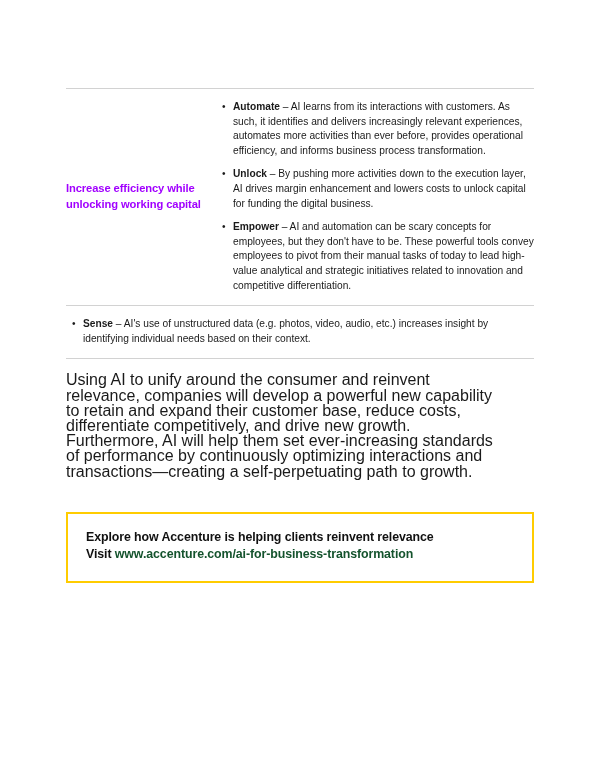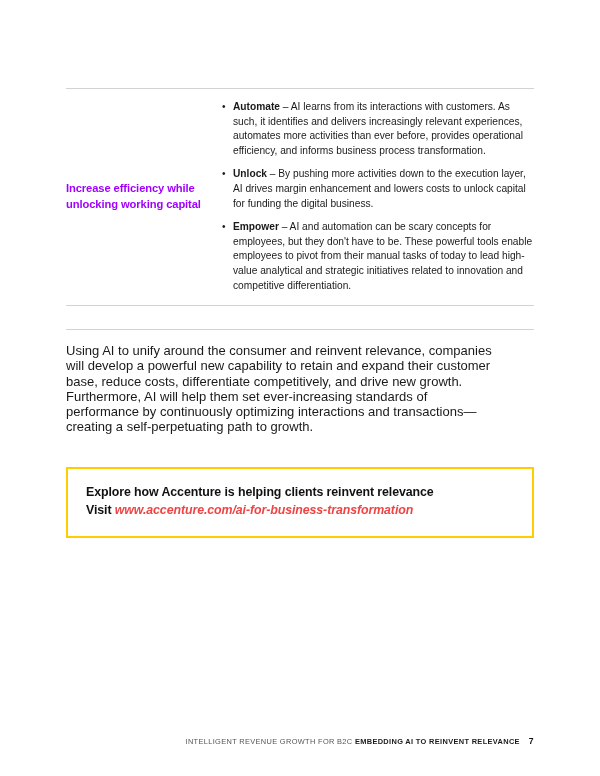--- a/index.html
+++ b/index.html
@@ -84,21 +84,21 @@
     line-height: 14.6px;
     color: #1a1a1a;
   }
   .term {
     font-weight: bold;
   }
 
   
   .closing {
     padding-top: 13px;
-    font-size: 13px;
+    font-size: 16px;
     line-height: 15.2px;
     color: #1a1a1a;
     width: 430px;
   }
 
   
   .cta-box {
     margin-top: 33px;
     border: 2px solid #ffcc00;
     box-sizing: border-box;
@@ -113,23 +113,22 @@
     letter-spacing: -0.1px;
   }
   .cta-link-line {
     font-weight: bold;
     font-size: 12.4px;
     line-height: 17.5px;
     letter-spacing: -0.1px;
     color: #111111;
   }
   .cta-link {
-    color: #ef4444;
+    color: #14532d;
     text-decoration: none;
-    font-style: italic;
   }
 
   
   .footer {
     position: absolute;
     left: 66px;
     top: 736px;
     width: 468px;
     text-align: right;
     font-size: 7.4px;
@@ -158,42 +157,40 @@
   <div class="content">
 
     <div class="rule"></div>
 
     <div class="section">
       <div class="section-head">Increase efficiency while unlocking working capital</div>
       <div class="section-body">
         <ul class="bullets">
           <li><span class="term">Automate</span><span> – AI learns from its interactions with customers. As such, it identifies and delivers increasingly relevant experiences, automates more activities than ever before, provides operational efficiency, and informs business process transformation.</span></li>
           <li><span class="term">Unlock</span><span> – By pushing more activities down to the execution layer, AI drives margin enhancement and lowers costs to unlock capital for funding the digital business.</span></li>
-          <li><span class="term">Empower</span><span> – AI and automation can be scary concepts for employees, but they don't have to be. These powerful tools enable employees to pivot from their manual tasks of today to lead high-value analytical and strategic initiatives related to innovation and competitive differentiation.</span></li>
+          <li><span class="term">Empower</span><span> – AI and automation can be scary concepts for employees, but they don't have to be. These powerful tools convey employees to pivot from their manual tasks of today to lead high-value analytical and strategic initiatives related to innovation and competitive differentiation.</span></li>
         </ul>
       </div>
     </div>
 
     <div class="rule"></div>
 
     <div class="section">
       <div class="section-body">
         <ul class="bullets">
+          <li><span class="term">Sense</span><span> – AI's use of unstructured data (e.g. photos, video, audio, etc.) increases insight by identifying individual needs based on their context.</span></li>
         </ul>
       </div>
     </div>
 
     <div class="rule"></div>
 
     <div class="closing">Using AI to unify around the consumer and reinvent relevance, companies will develop a powerful new capability to retain and expand their customer base, reduce costs, differentiate competitively, and drive new growth. Furthermore, AI will help them set ever-increasing standards of performance by continuously optimizing interactions and transactions—creating a self-perpetuating path to growth.</div>
 
     <div class="cta-box">
       <div class="cta-line">Explore how Accenture is helping clients reinvent relevance</div>
       <div class="cta-link-line"><span>Visit </span><a class="cta-link" href="#">www.accenture.com/ai-for-business-transformation</a></div>
     </div>
 
   </div>
 
-  <div class="footer">
-    <span class="f-prefix">INTELLIGENT REVENUE GROWTH FOR B2C </span><span class="f-bold">EMBEDDING AI TO REINVENT RELEVANCE</span><span class="f-page">7</span>
-  </div>
 
 </div>
 
 </body></html>

